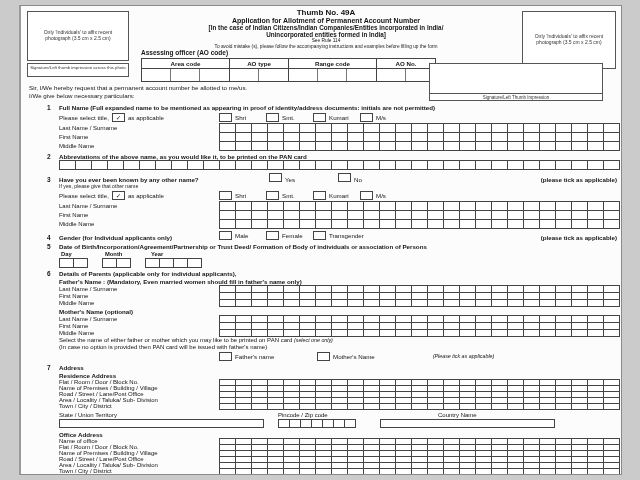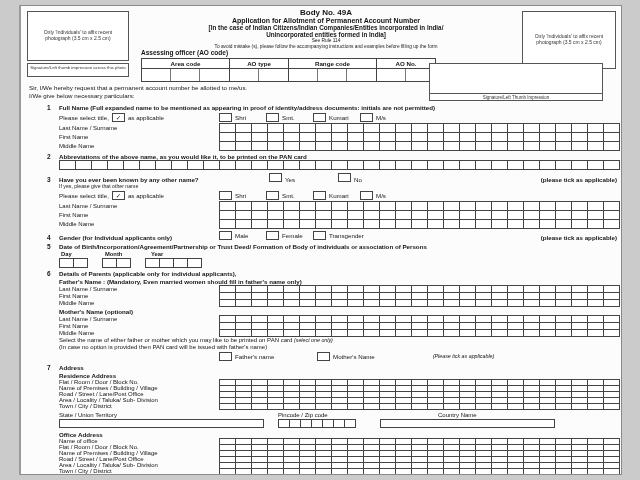--- a/index.html
+++ b/index.html
@@ -85,21 +85,21 @@
 
 <div class="form">
 
   <div class="header">
     <div class="photobox pl">
       <span>Only 'Individuals' to affix recent photograph (3.5 cm x 2.5 cm)</span>
     </div>
     <div class="sigstrip">Signature/Left thumb impression across this photo</div>
 
     <div class="headc">
-      <div class="fno">Body No. 49A</div>
+      <div class="fno">Thumb No. 49A</div>
       <div class="t1">Application for Allotment of Permanent Account Number</div>
       <div class="t2">[In the case of Indian Citizens/Indian Companies/Entities incorporated in India/</div>
       <div class="t2">Unincorporated entities formed in India]</div>
       <div class="rule">See Rule 114</div>
       <div class="hnote">To avoid mistake (s), please follow the accompanying instructions and examples before filling up the form</div>
     </div>
 
     <div class="photobox pr">
       <span>Only 'Individuals' to affix recent photograph (3.5 cm x 2.5 cm)</span>
     </div>

